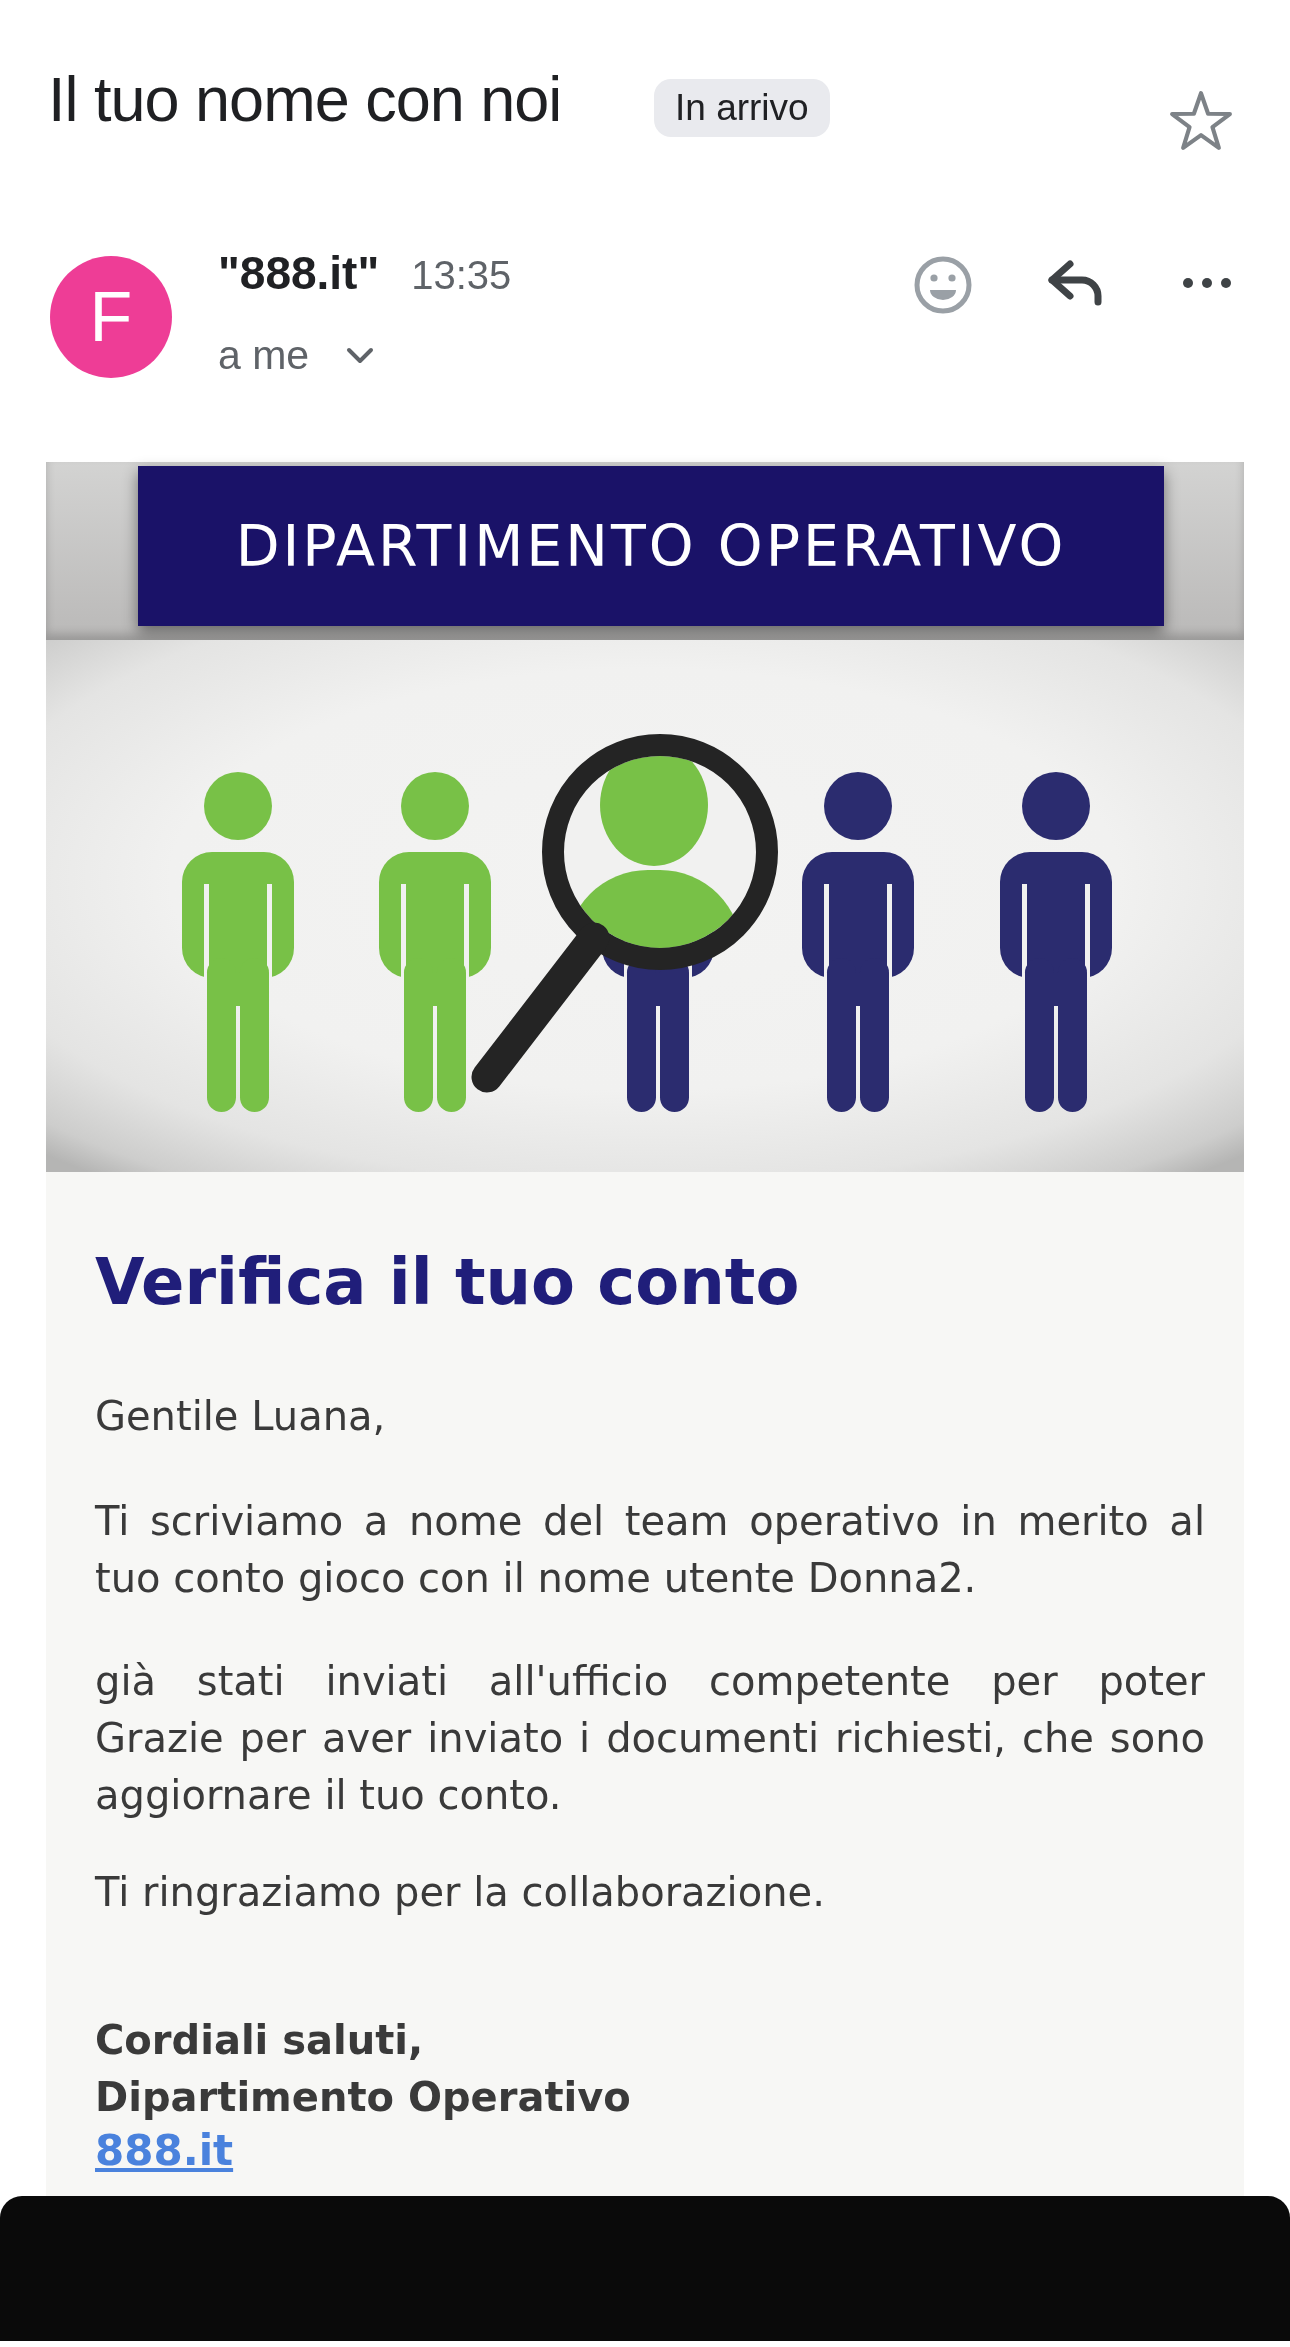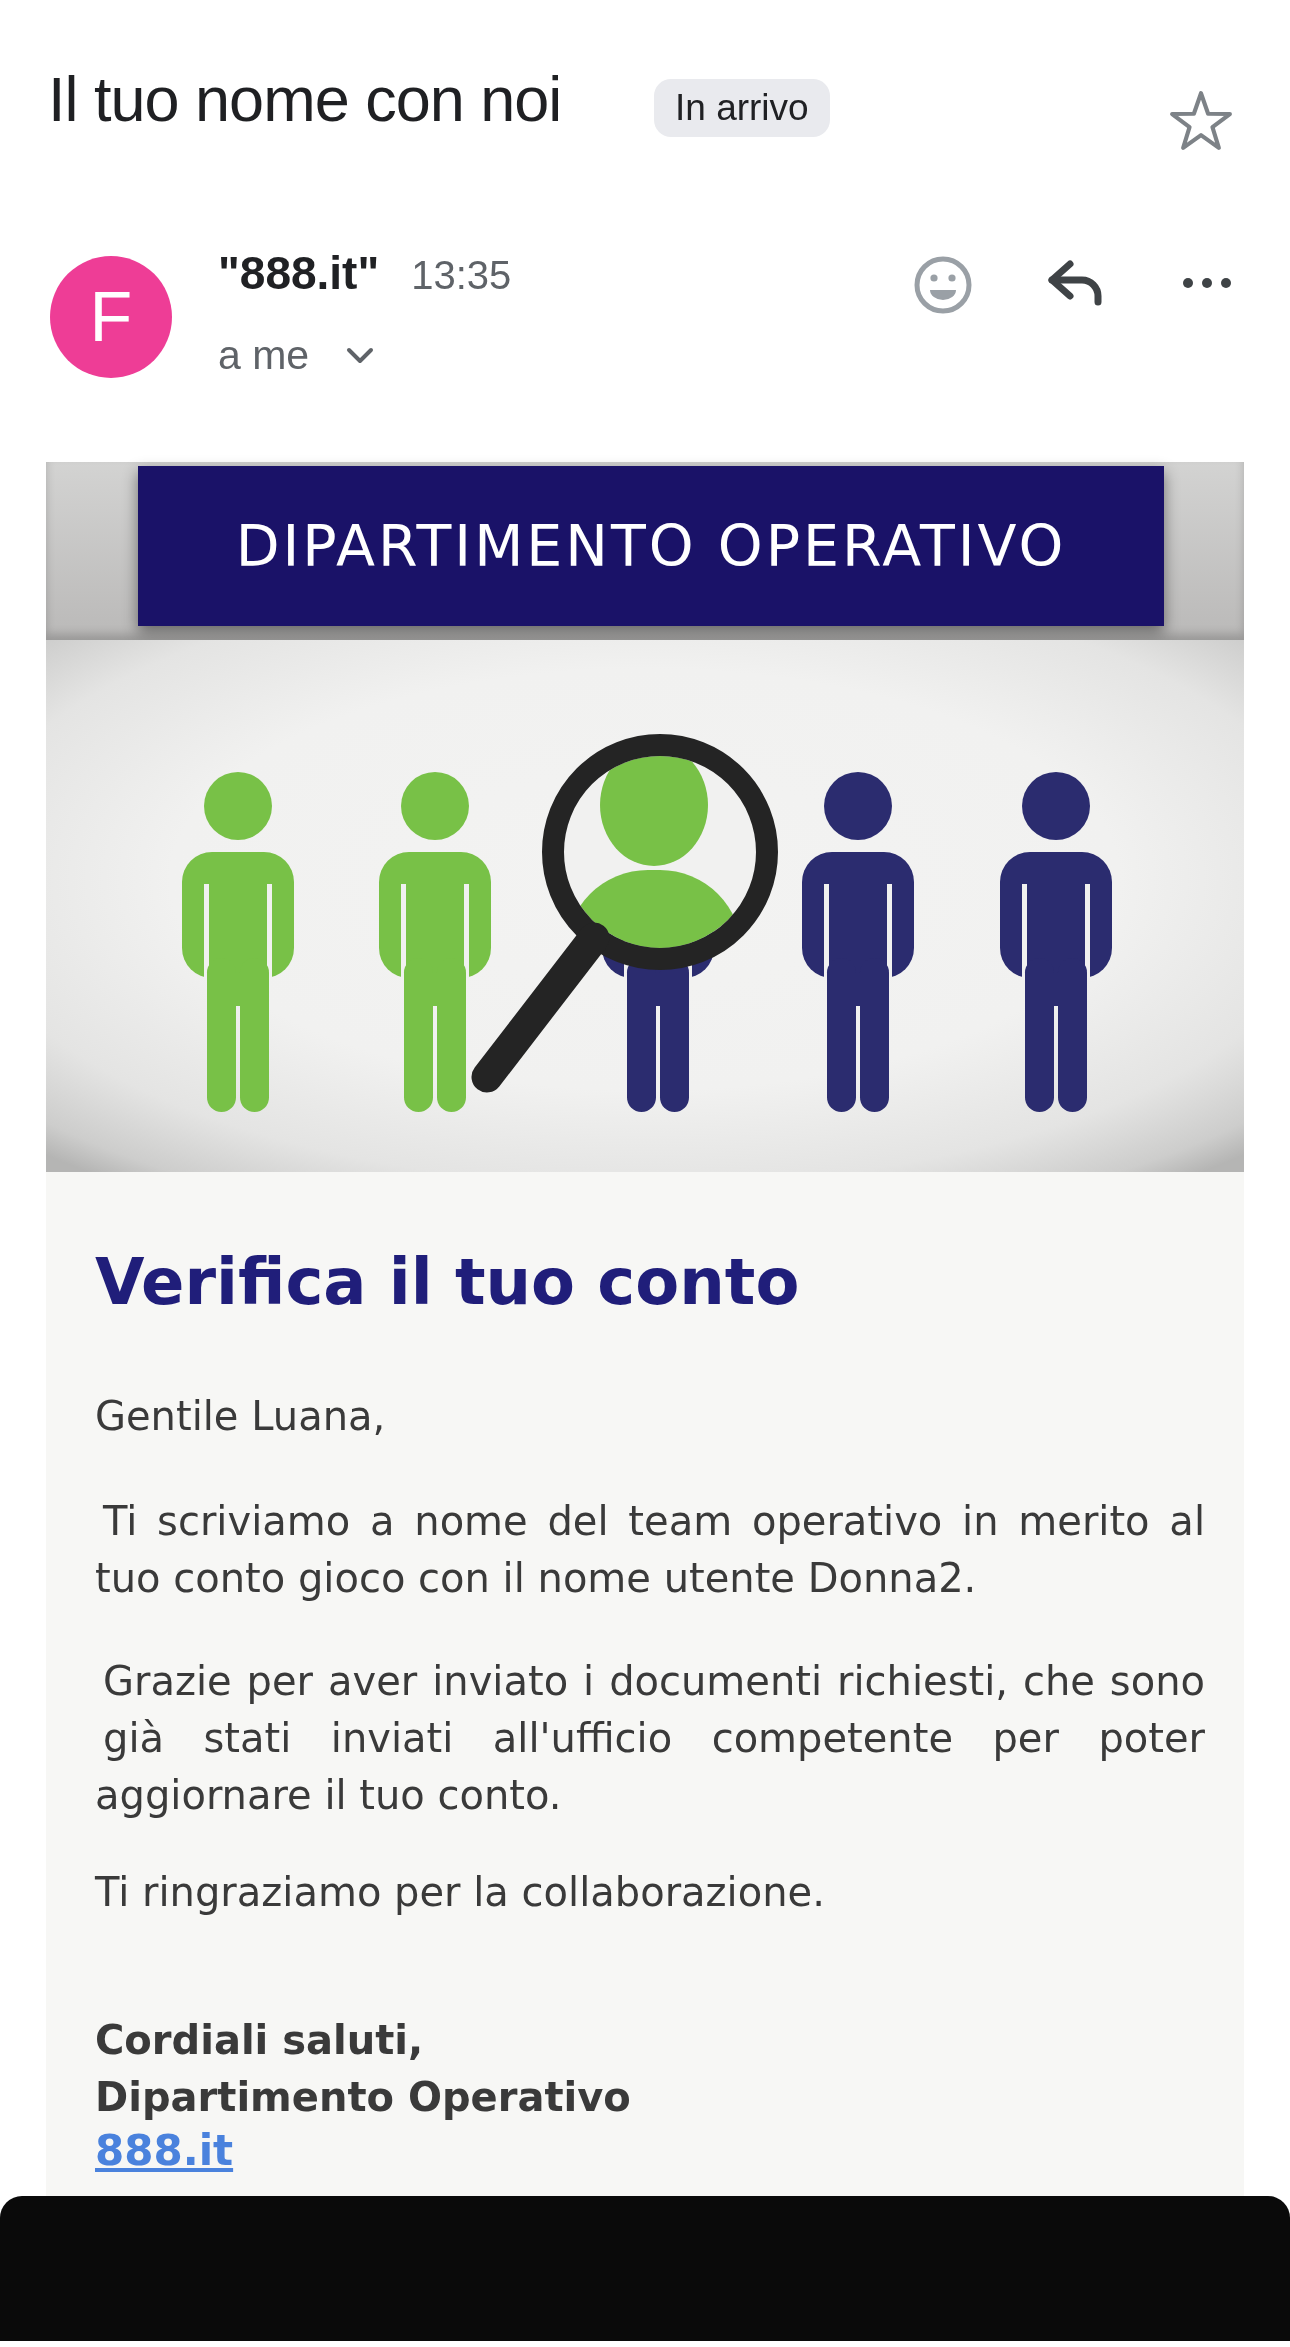--- a/index.html
+++ b/index.html
@@ -56,21 +56,21 @@
   .photo{left:0;top:178px;width:1198px;height:532px;}
 
   .vheading{
     left:49px;top:783px;font-family:"DejaVu Sans", sans-serif;
     font-size:64px;font-weight:bold;color:var(--heading_navy);white-space:nowrap;
   }
   .bodytext{
     font-family:"DejaVu Sans", sans-serif;font-size:40px;line-height:57px;
     color:var(--text_dark);width:1110px;
   }
-  .jline{display:block;text-align:justify;text-align-last:justify;margin-left:8px;}
+  .jline{display:block;text-align:justify;text-align-last:justify;}
   .lastline{display:block;text-align:left;text-align-last:left;}
   .greeting{left:49px;top:926px;}
   .para1{left:49px;top:1031px;}
   .para2{left:49px;top:1191px;}
   .para3{left:49px;top:1402px;}
   .signoff{left:49px;top:1550px;font-weight:bold;}
   .maillink{
     left:49px;top:1664px;font-family:"DejaVu Sans", sans-serif;font-size:42px;
     font-weight:bold;color:var(--link_blue);text-decoration:underline;
   }
@@ -183,22 +183,22 @@
   <div class="abs vheading">Verifica il tuo conto</div>
 
   <div class="abs bodytext greeting">Gentile Luana,</div>
 
   <div class="abs bodytext para1">
     <span class="jline">Ti scriviamo a nome del team operativo in merito al</span>
     <span class="lastline">tuo conto gioco con il nome utente Donna2.</span>
   </div>
 
   <div class="abs bodytext para2">
+    <span class="jline">già stati inviati all'ufficio competente per poter</span>
     <span class="jline">Grazie per aver inviato i documenti richiesti, che sono</span>
-    <span class="jline">già stati inviati all'ufficio competente per poter</span>
     <span class="lastline">aggiornare il tuo conto.</span>
   </div>
 
   <div class="abs bodytext para3">Ti ringraziamo per la collaborazione.</div>
 
   <div class="abs bodytext signoff">
     <span class="lastline">Cordiali saluti,</span>
     <span class="lastline">Dipartimento Operativo</span>
   </div>
 

